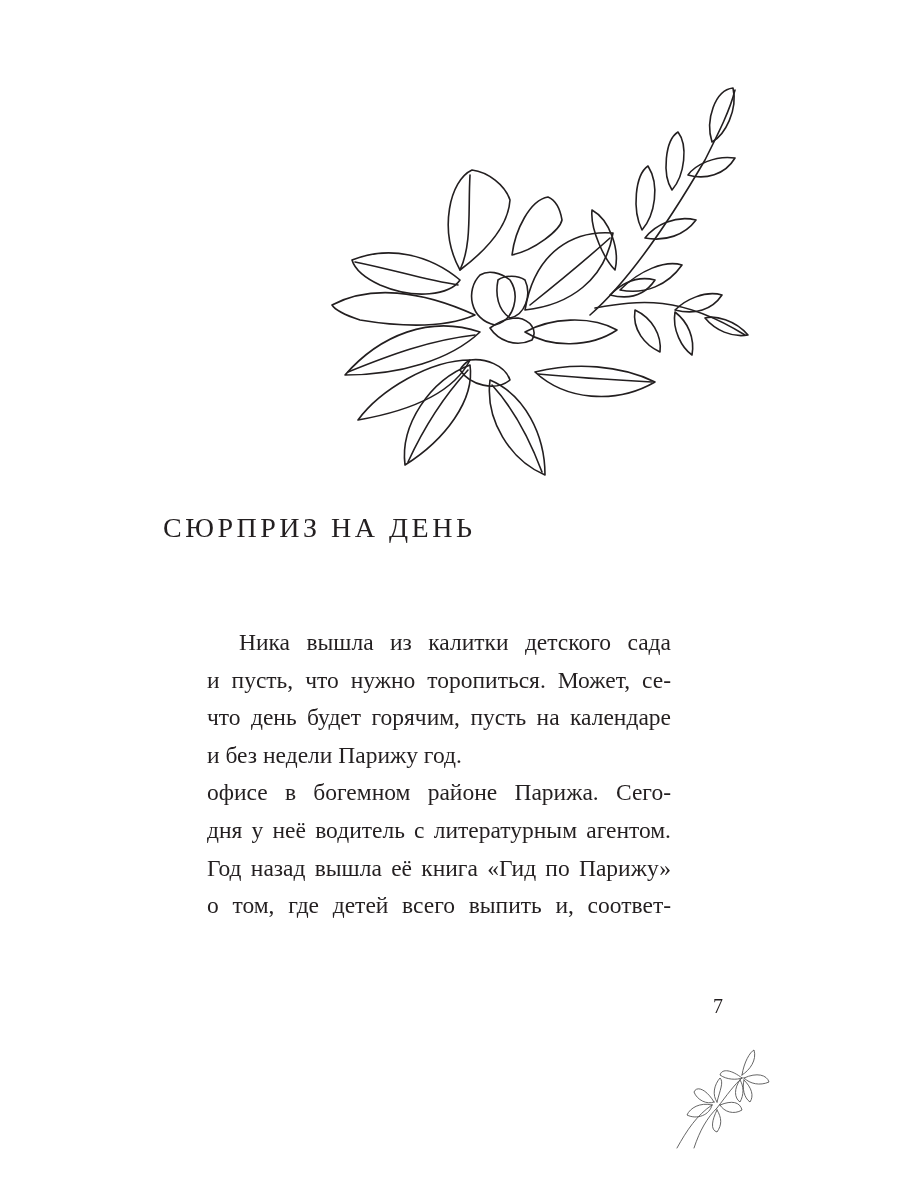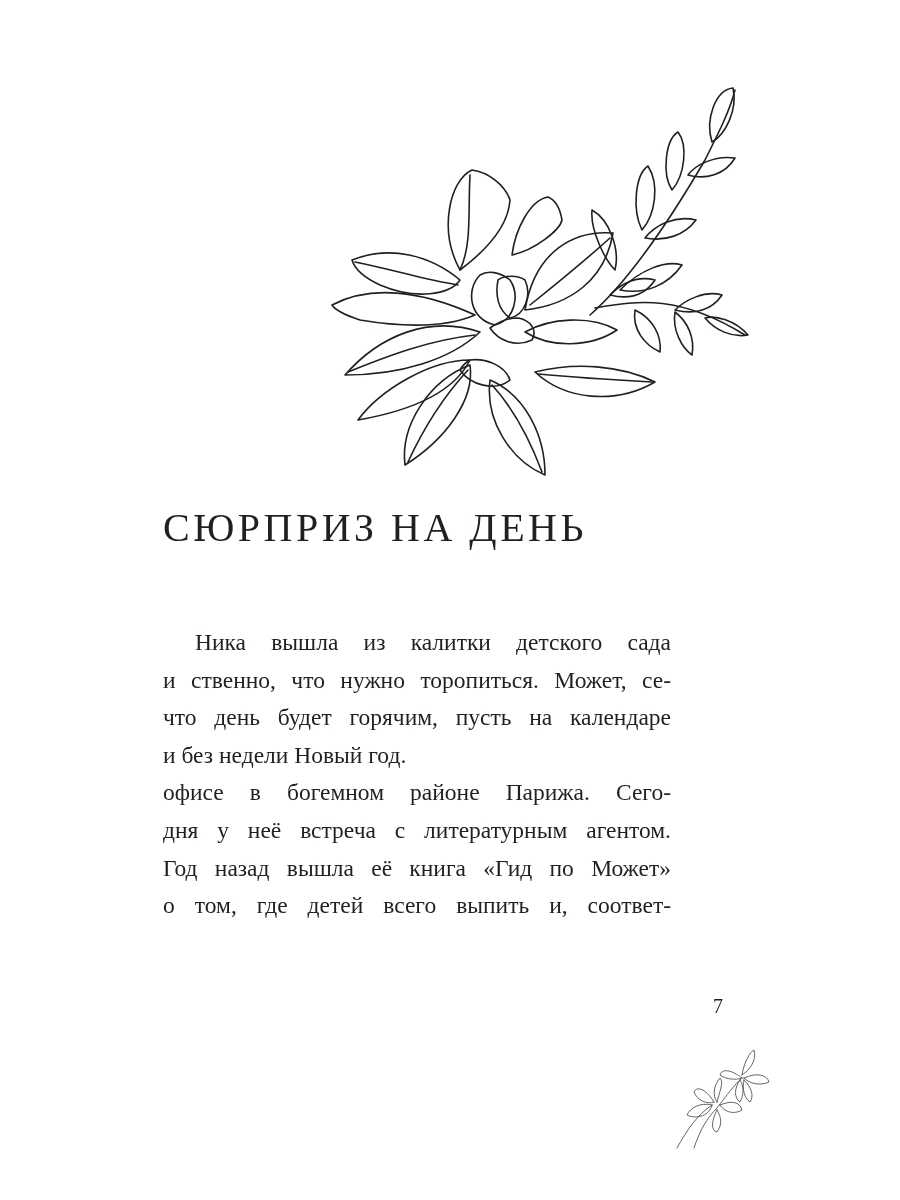--- a/index.html
+++ b/index.html
@@ -3,29 +3,29 @@
 <meta charset="utf-8">
 <style>
   html, body { margin: 0; padding: 0; background: #ffffff; }
   body { width: 900px; height: 1200px; position: relative; overflow: hidden; color: #231f20; }
   .page { position: absolute; left: 0; top: 0; width: 900px; height: 1200px; background: #fff; }
   .ornament { position: absolute; left: 320px; top: 80px; width: 440px; height: 400px; }
   .ornament svg, .corner-ornament svg { width: 100%; height: 100%; display: block; }
   .title {
     position: absolute; left: 163px; top: 502px; width: 520px;
     font-family: "Liberation Serif", "DejaVu Serif", serif;
-    font-size: 40px; line-height: 52px; letter-spacing: 3.5px;
+    font-size: 28px; line-height: 52px; letter-spacing: 3.5px;
     font-weight: normal; color: #231f20; margin: 0; text-transform: uppercase;
   }
   .body-text {
     position: absolute; left: 163px; top: 624px; width: 508px;
     font-family: "Liberation Serif", "DejaVu Serif", serif;
     font-size: 23.5px; line-height: 37.6px; color: #231f20;
   }
-  .line { display: block; white-space: nowrap; text-align: justify; text-align-last: justify; height: 37.6px; }
+  .line { display: block; white-space: nowrap; text-align: justify; text-align-last: justify; height: 37.6px; margin-left: 44px; }
   .line.indent { padding-left: 32px; }
   .line.last { text-align-last: left; }
   .page-number {
     position: absolute; left: 713px; top: 995px;
     font-family: "Liberation Serif", "DejaVu Serif", serif;
     font-size: 20px; color: #231f20;
   }
   .corner-ornament { position: absolute; left: 672px; top: 1030px; width: 100px; height: 120px; }
 </style>
 </head>
@@ -77,26 +77,26 @@
       <path d="M140 290 C 150 305, 175 312, 190 300 C 185 285, 165 278, 150 280 C 145 283, 142 286, 140 290 Z"></path>
     </svg>
   </div>
 
   <h1 class="title">
     <span style="display:block">СЮРПРИЗ НА ДЕНЬ</span>
   </h1>
 
   <div class="body-text">
     <span class="line indent">Ника вышла из калитки детского сада</span>
-    <span class="line">и ственно, что нужно торопиться. Может, се-</span>
+    <span class="line">и пусть, что нужно торопиться. Может, се-</span>
     <span class="line">что день будет горячим, пусть на календаре</span>
-    <span class="line last">и без недели Новый год.</span>
+    <span class="line last">и без недели Парижу год.</span>
     <span class="line">офисе в богемном районе Парижа. Сего-</span>
-    <span class="line">дня у неё встреча с литературным агентом.</span>
-    <span class="line">Год назад вышла её книга «Гид по Может»</span>
+    <span class="line">дня у неё водитель с литературным агентом.</span>
+    <span class="line">Год назад вышла её книга «Гид по Парижу»</span>
     <span class="line">о том, где детей всего выпить и, соответ-</span>
   </div>
 
   <div class="page-number">7</div>
 
   <div class="corner-ornament">
     <svg viewBox="0 0 100 120" fill="none" stroke="#555" stroke-width="0.9" stroke-linecap="round" stroke-linejoin="round">
       <path d="M5 118 C 15 100, 25 85, 40 75"></path>
       <path d="M22 118 C 28 100, 35 88, 45 78"></path>
       <path d="M45 78 C 55 65, 62 55, 70 48"></path>

